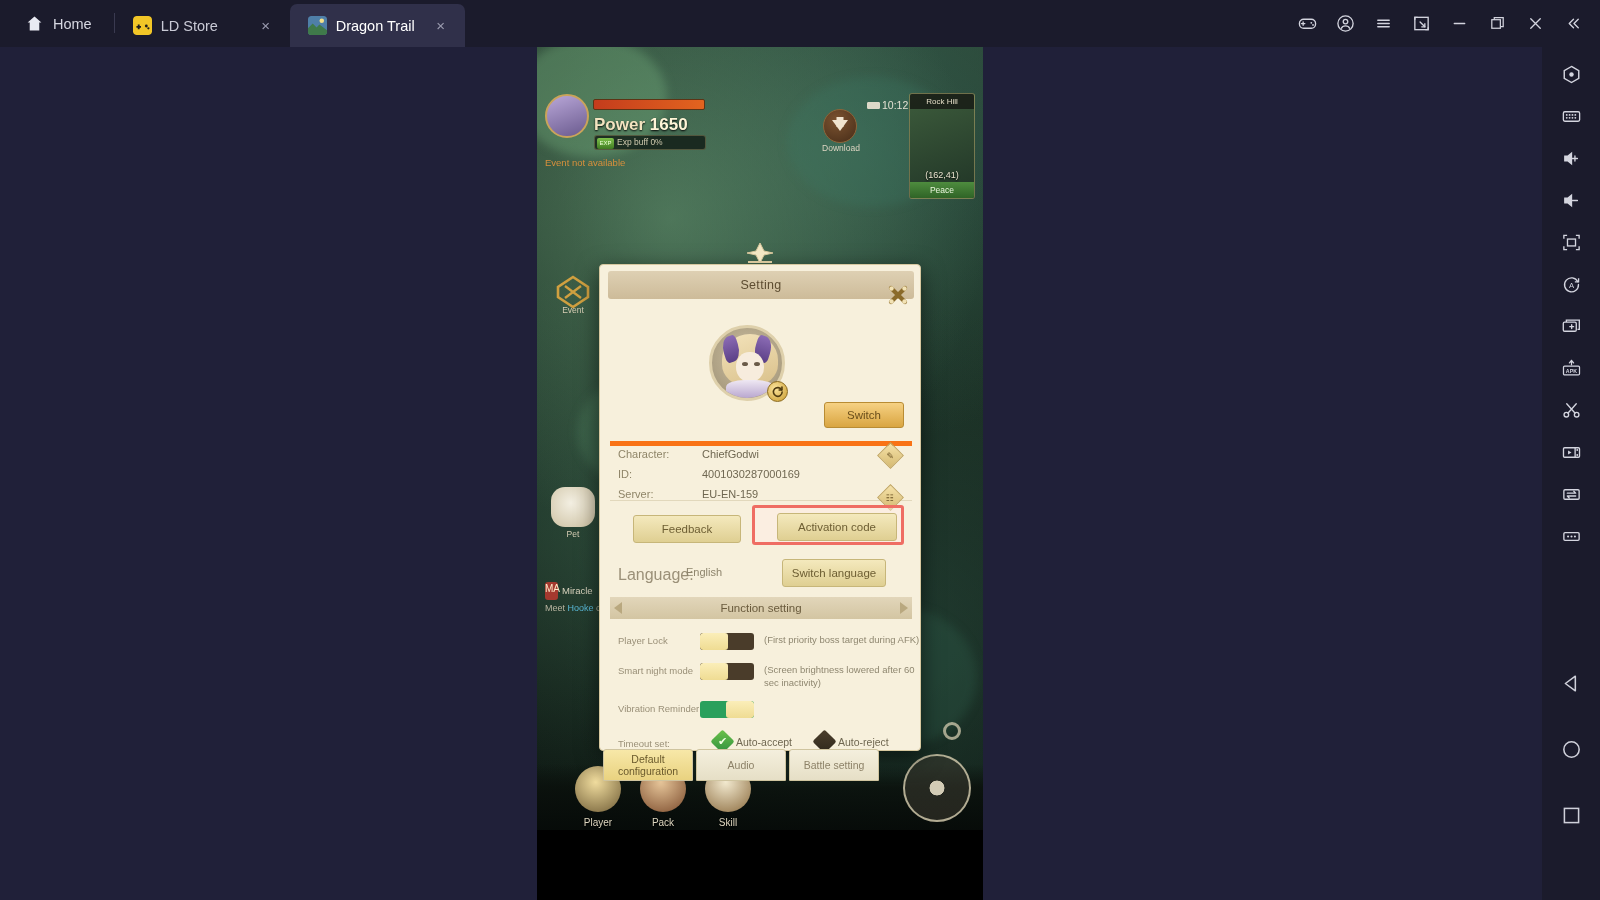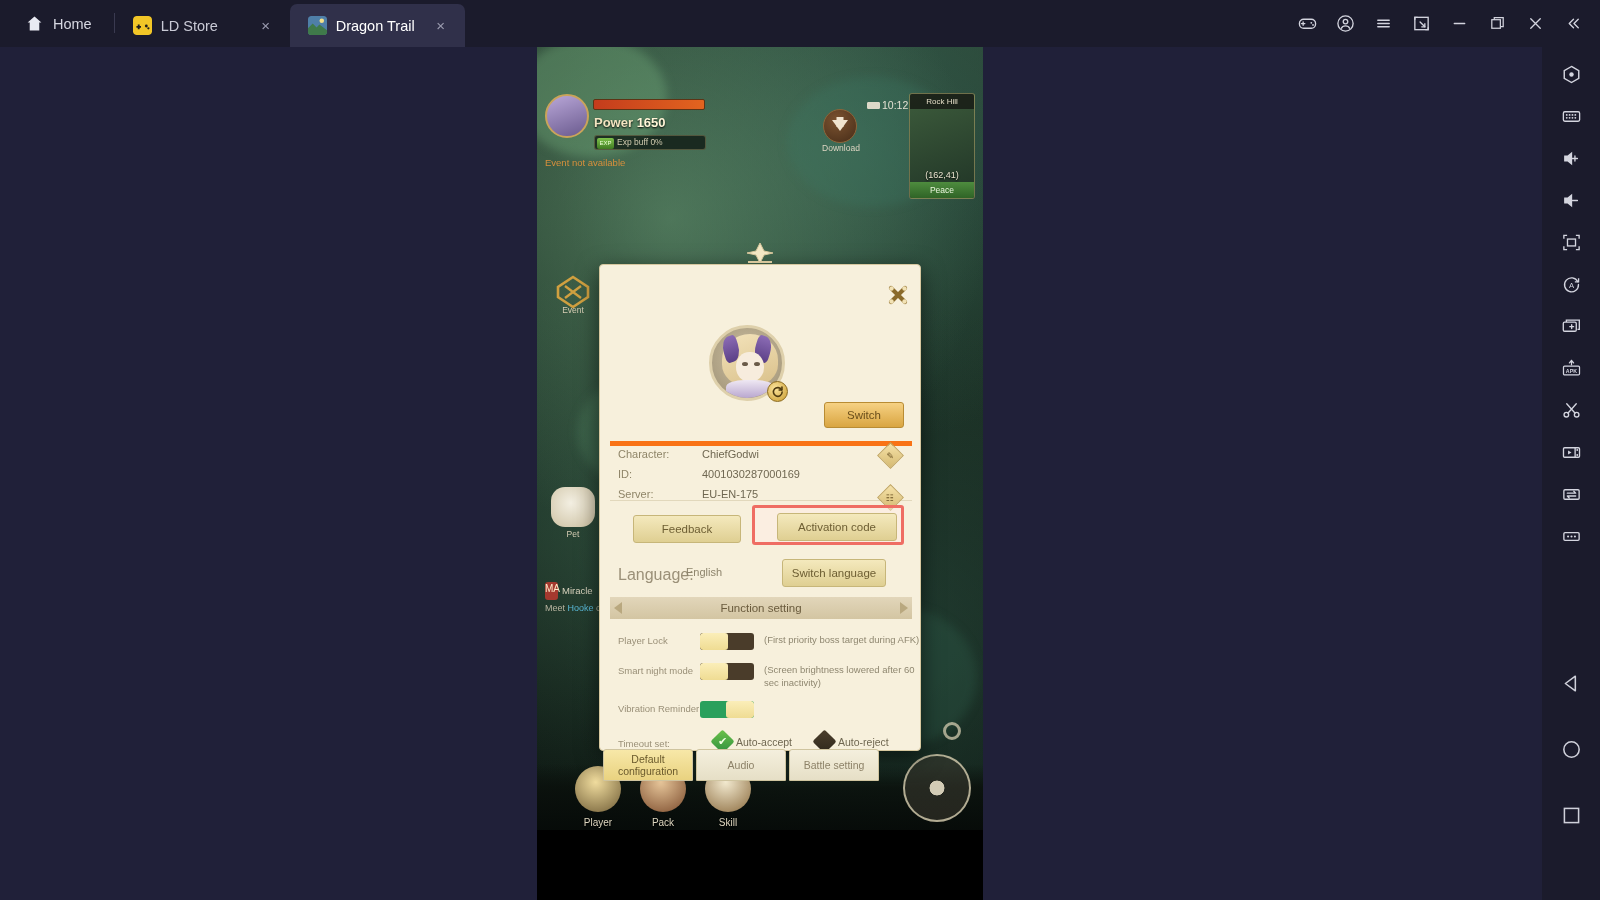--- a/index.html
+++ b/index.html
@@ -74,21 +74,21 @@
   .hud-portrait {
     left:8px; top:47px; width:44px; height:44px; border-radius:50%;
     background:linear-gradient(160deg,#b9a7d8,#6a5a8e);
     border:2px solid #caa45a;
   }
   .hud-hpbar {
     left:56px; top:52px; width:112px; height:11px; border-radius:2px;
     background:linear-gradient(90deg,#c43c1c,#e2641f);
     border:1px solid #5d3415;
   }
-  .hud-power { left:57px; top:68px; font-size:13px; color:#f2e4c0; font-weight:bold;
+  .hud-power { left:57px; top:68px; font-size:17px; color:#f2e4c0; font-weight:bold;
     text-shadow:0 1px 2px #000; }
   .hud-power b{ color:#fff6d8; }
   .hud-expbox {
     left:57px; top:88px; width:112px; height:15px; border-radius:3px;
     background:rgba(10,16,12,.72); border:1px solid rgba(190,175,120,.35);
   }
   .hud-expchip{
     position:absolute; left:2px; top:2px; width:17px; height:11px; border-radius:2px;
     background:linear-gradient(#7ec24a,#3f7a22); font-size:6px; color:#eaffd4;
     text-align:center; line-height:11px;
@@ -452,20 +452,23 @@
         <div class="hud-dpad"></div>
       </div>
     </div>
 
     <div class="dialog">
       <svg class="dlg-crest" viewBox="0 0 60 28">
         <path d="M30 1l4 8 9 2-9 2-4 8-4-8-9-2 9-2z" fill="#f3e7c4" stroke="#d8c79c"></path>
         <path d="M18 20h24" stroke="#d8c79c" stroke-width="2" fill="none"></path>
       </svg>
 
+      <div class="dlg-header">
+        <span class="dlg-title">Setting</span>
+      </div>
 
       <div class="dlg-close">
         <svg width="24" height="24" viewBox="0 0 24 24">
           <path d="M5 5l14 14M19 5L5 19" stroke="#8a6a2a" stroke-width="4.2" stroke-linecap="round"></path>
           <circle cx="5.5" cy="5.5" r="2.2" fill="#f2e2b4"></circle>
             <circle cx="18.5" cy="5.5" r="2.2" fill="#f2e2b4"></circle>
           <circle cx="5.5" cy="18.5" r="2.2" fill="#f2e2b4"></circle>
             <circle cx="18.5" cy="18.5" r="2.2" fill="#f2e2b4"></circle>
         </svg>
       </div>
@@ -498,21 +501,21 @@
           <div class="info-row" style="top:2px;">
             <span class="k">Character:</span>
             <span class="v">ChiefGodwi</span>
           </div>
           <div class="info-row" style="top:22px;">
             <span class="k">ID:</span>
             <span class="v">4001030287000169</span>
           </div>
           <div class="info-row" style="top:42px;">
             <span class="k">Server:</span>
-            <span class="v">EU-EN-175</span>
+            <span class="v">EU-EN-159</span>
           </div>
           <div class="info-diamond" style="right:12px; top:0px;">
             <span>✎</span>
           </div>
           <div class="info-diamond" style="right:12px; top:42px;">
             <span>☷</span>
           </div>
         </div>
 
         <div class="act-row">

